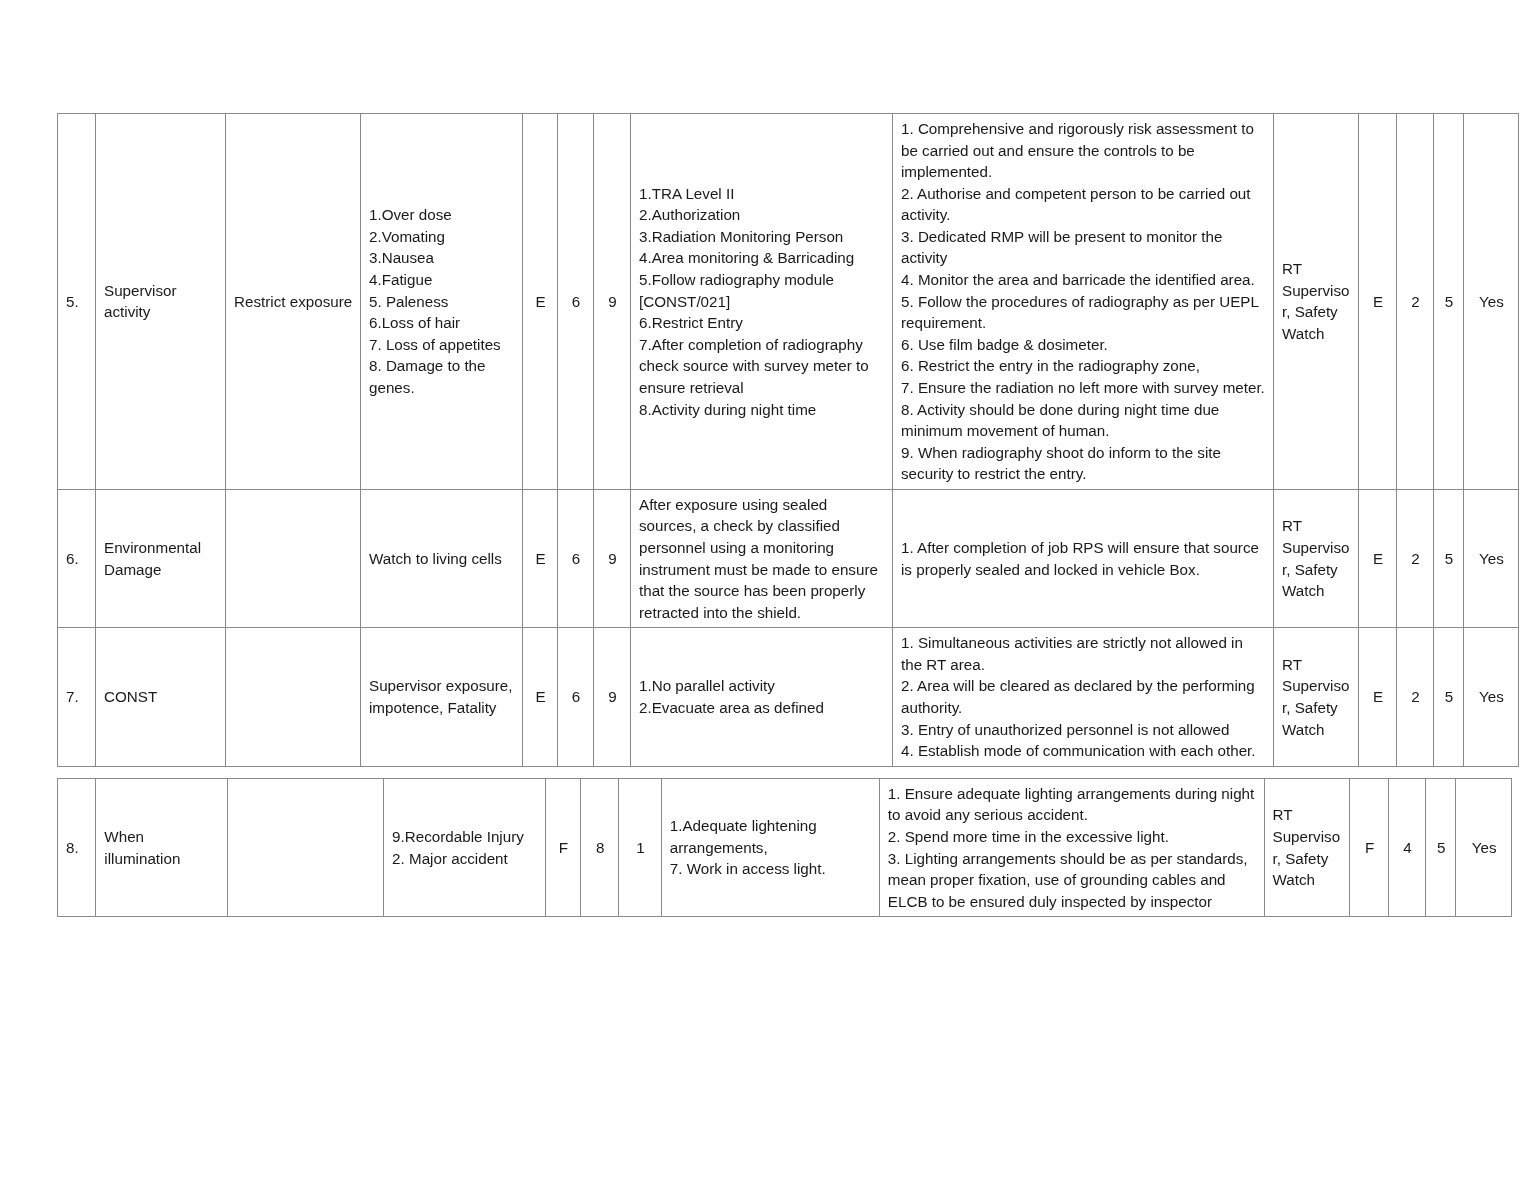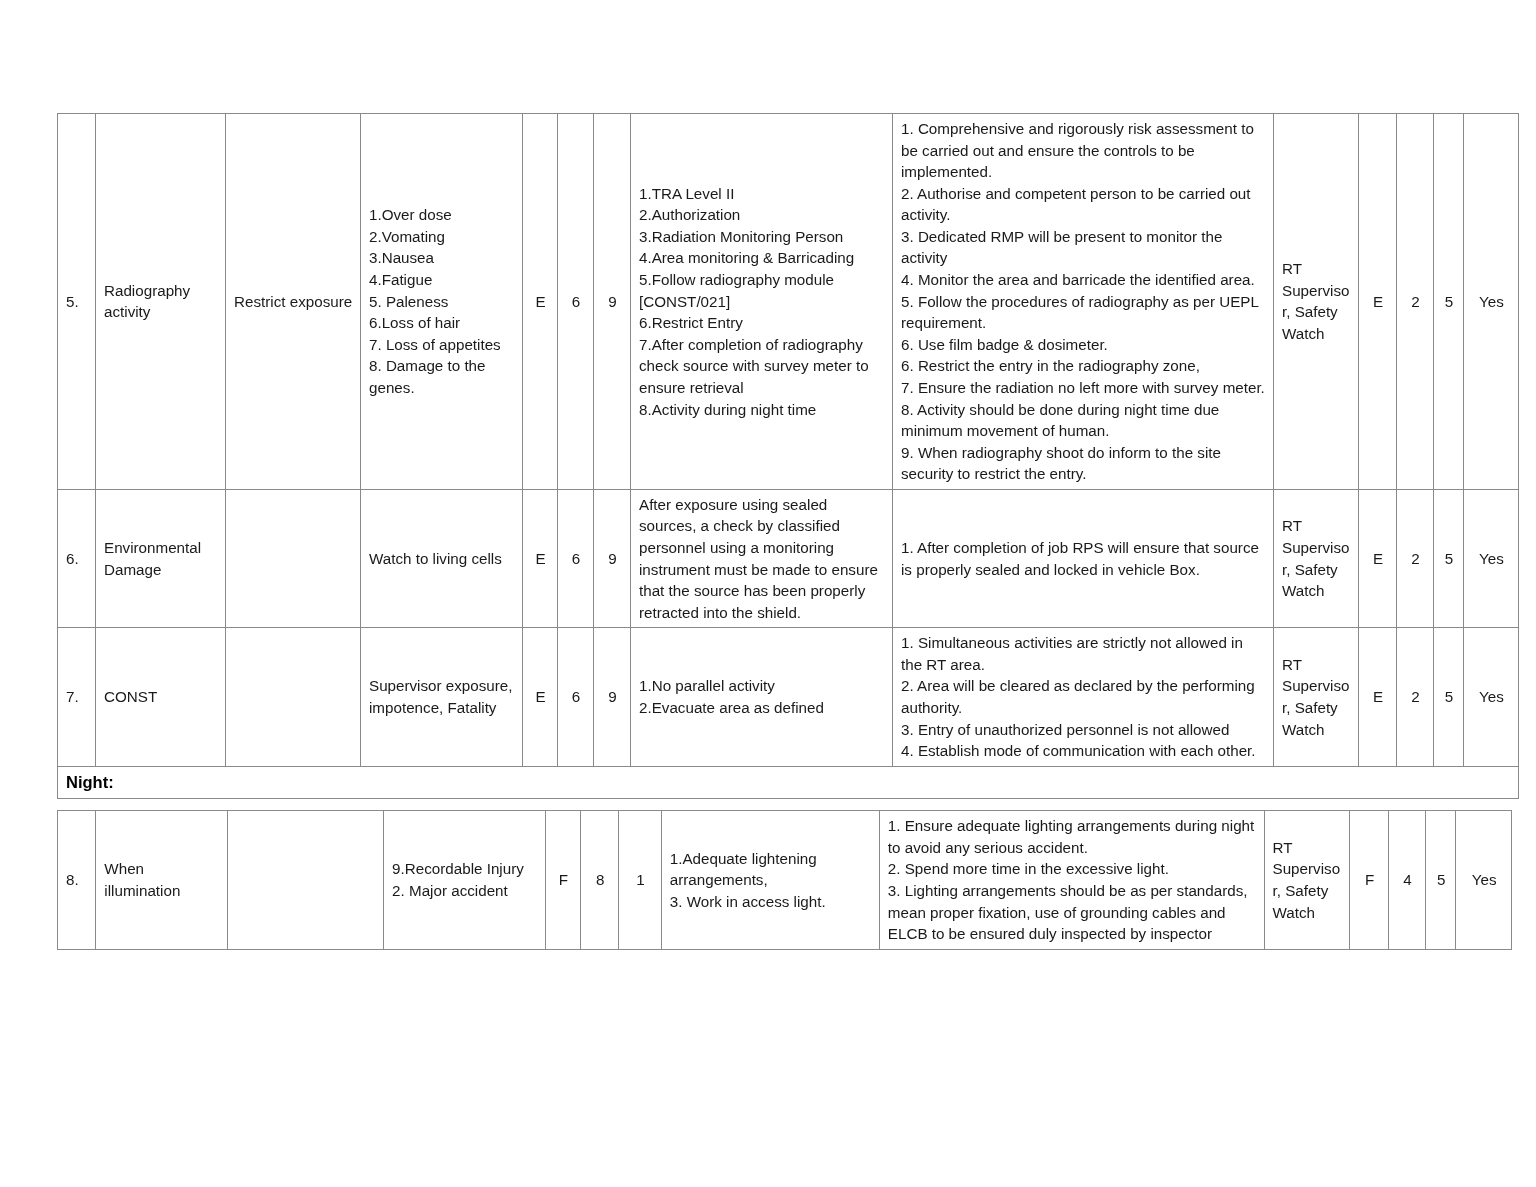--- a/index.html
+++ b/index.html
@@ -115,21 +115,21 @@
           <col class="c-ctrl">
           <col class="c-resp">
         <col class="c-l2">
           <col class="c-s2">
           <col class="c-r2">
           <col class="c-acc">
       </colgroup>
       <tbody>
         <tr>
           <td class="num">5.</td>
-          <td>Radiography activity</td>
+          <td>Supervisor activity</td>
           <td>Restrict exposure</td>
           <td style="white-space:pre-line">1.Over dose
 2.Vomating
 3.Nausea
 4.Fatigue
 5. Paleness
 6.Loss of hair
 7. Loss of appetites
 8. Damage to the genes.</td>
           <td class="ctr">E</td>
@@ -191,25 +191,20 @@
 2. Area will be cleared as declared by the performing authority.
 3. Entry of unauthorized personnel is not allowed
 4. Establish mode of communication with each other.</td>
           <td>RT Supervisor, Safety Watch</td>
           <td class="ctr">E</td>
           <td class="ctr">2</td>
           <td class="ctr">5</td>
           <td class="ctr">Yes</td>
         </tr>
 
-        <tr class="sec-head">
-          <td colspan="14">
-            <span class="sec-label">Night:</span>
-          </td>
-        </tr>
       </tbody>
     </table>
 
     <div style="height:11px"></div>
 
     <table class="ra">
       <colgroup>
         <col class="n-sn">
           <col class="n-act">
           <col class="n-haz">
@@ -229,21 +224,21 @@
         <tr>
           <td class="num">8.</td>
           <td>When illumination</td>
           <td></td>
           <td style="white-space:pre-line">9.Recordable Injury
 2. Major accident</td>
           <td class="ctr">F</td>
           <td class="ctr">8</td>
           <td class="ctr">1</td>
           <td style="white-space:pre-line">1.Adequate lightening arrangements,
-3. Work in access light.</td>
+7. Work in access light.</td>
           <td class="top" style="white-space:pre-line">1. Ensure adequate lighting arrangements during night to avoid any serious accident.
 2. Spend more time in the excessive light.
 3. Lighting arrangements should be as per standards, mean proper fixation, use of grounding cables and ELCB to be ensured duly inspected by inspector</td>
           <td>RT Supervisor, Safety Watch</td>
           <td class="ctr">F</td>
           <td class="ctr">4</td>
           <td class="ctr">5</td>
           <td class="ctr">Yes</td>
         </tr>
       </tbody>

